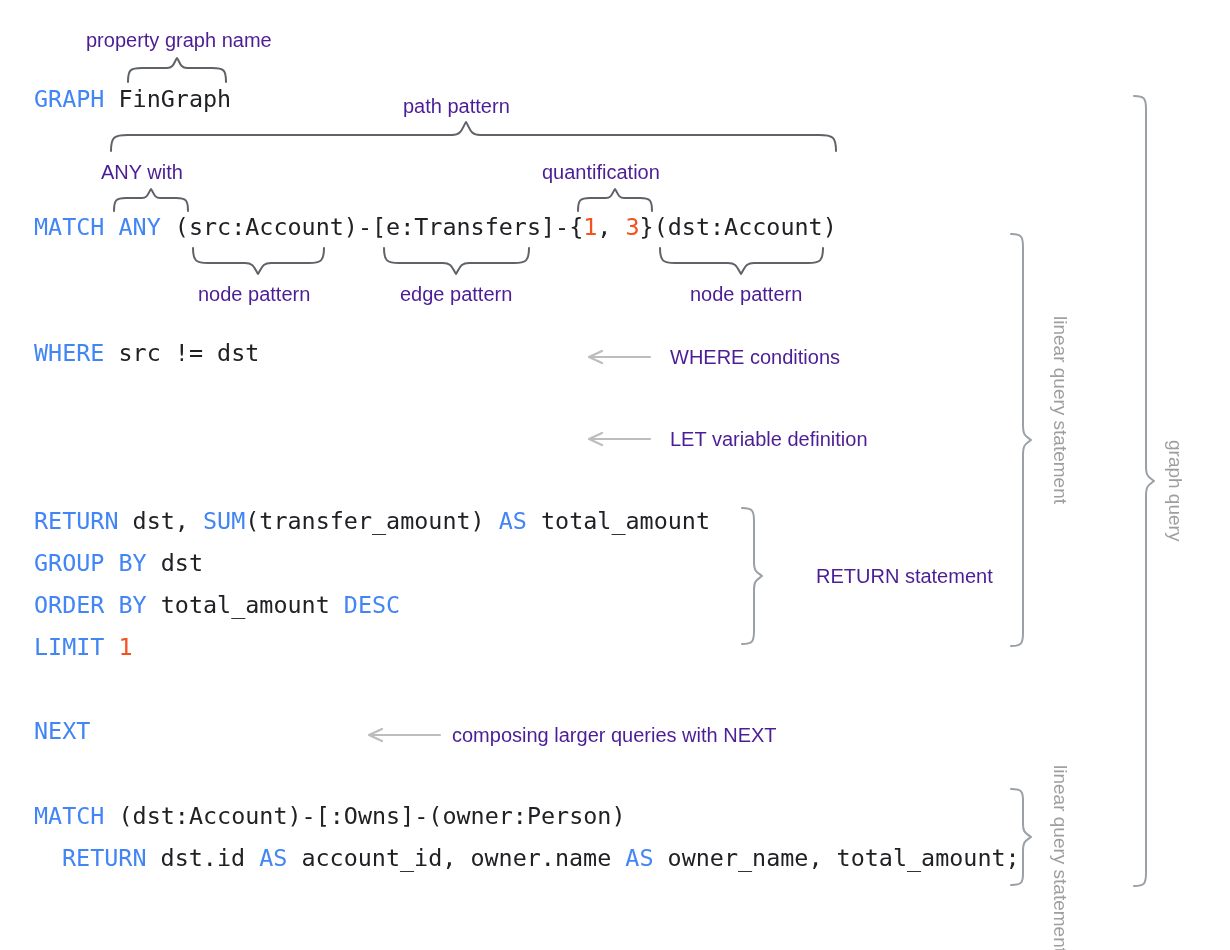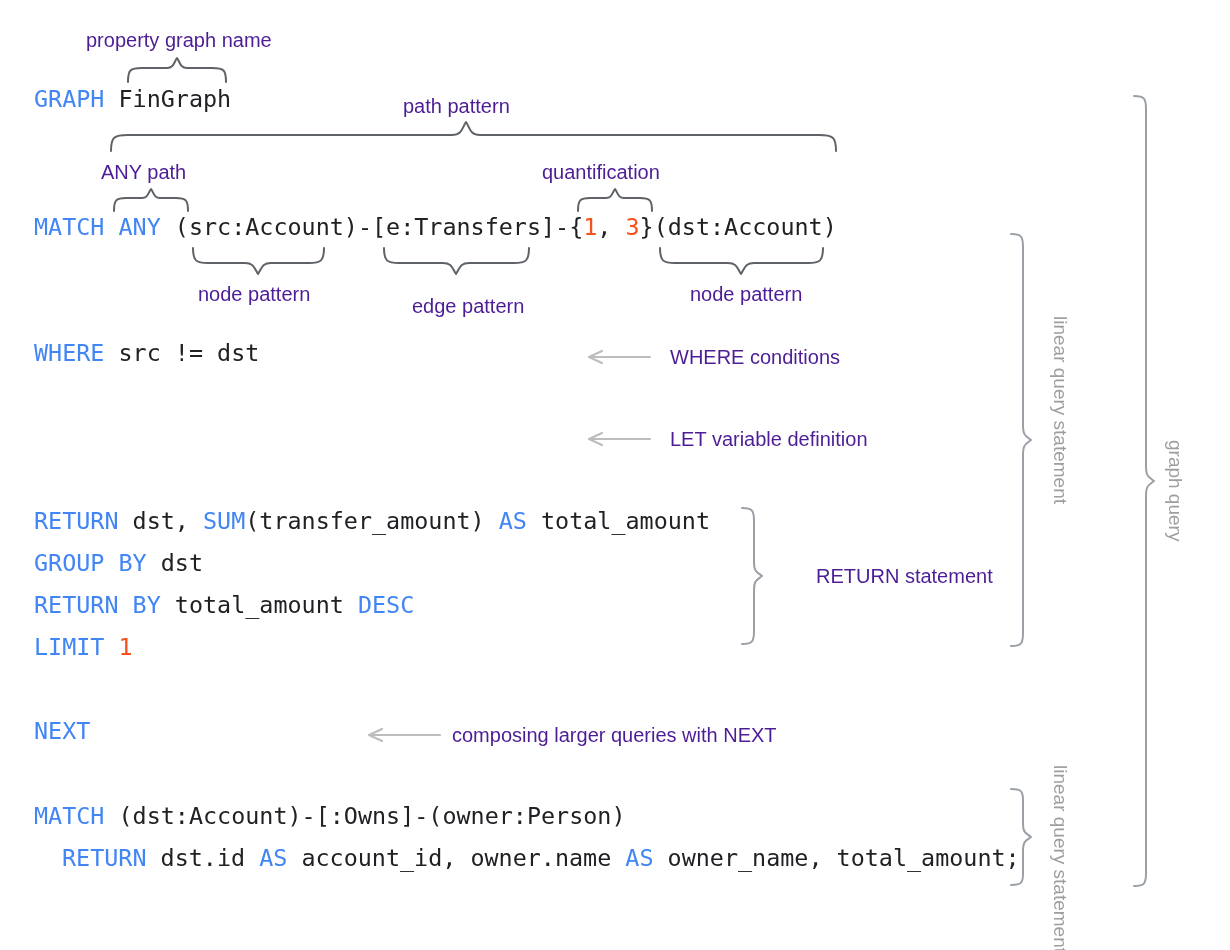--- a/index.html
+++ b/index.html
@@ -189,27 +189,27 @@
              C 1146 477, 1149 477, 1154 481
              C 1149 485, 1146 485, 1146 496
              L 1146 873
              C 1146 884, 1144 886, 1134 886"></path>
   </svg>
 
   <div class="label" style="left:86px; top:30px;">property graph name</div>
 
   <div class="label" style="left:403px; top:96px;">path pattern</div>
 
-  <div class="label" style="left:101px; top:162px;">ANY path</div>
+  <div class="label" style="left:101px; top:162px;">ANY with</div>
 
   <div class="label" style="left:542px; top:162px;">quantification</div>
 
   <div class="label" style="left:198px; top:284px;">node pattern</div>
 
-  <div class="label" style="left:412px; top:284px;margin-top:12px;">edge pattern</div>
+  <div class="label" style="left:400px; top:284px;">edge pattern</div>
 
   <div class="label" style="left:690px; top:284px;">node pattern</div>
 
   <div class="label" style="left:670px; top:347px;">WHERE conditions</div>
 
   <div class="label" style="left:670px; top:429px;">LET variable definition</div>
 
   <div class="label" style="left:768px; top:566px;margin-left:48px;">RETURN statement</div>
 
   <div class="label" style="left:452px; top:725px;">composing larger queries with NEXT</div>
@@ -224,21 +224,21 @@
 
   <div class="code-line" style="left:34px; top:216px;"><span class="kw">MATCH</span><span class="pln"> </span><span class="kw">ANY</span><span class="pln"> (src:Account)-[e:Transfers]-{</span><span class="num">1</span><span class="pln">, </span><span class="num">3</span><span class="pln">}(dst:Account)</span></div>
 
   <div class="code-line" style="left:34px; top:342px;"><span class="kw">WHERE</span><span class="pln"> src != dst</span></div>
 
 
   <div class="code-line" style="left:34px; top:510px;text-align:center;"><span class="kw">RETURN</span><span class="pln"> dst, </span><span class="kw">SUM</span><span class="pln">(transfer_amount) </span><span class="kw">AS</span><span class="pln"> total_amount</span></div>
 
   <div class="code-line" style="left:34px; top:552px;"><span class="kw">GROUP BY</span><span class="pln"> dst</span></div>
 
-  <div class="code-line" style="left:34px; top:594px;"><span class="kw">RETURN BY</span><span class="pln"> total_amount </span><span class="kw">DESC</span></div>
+  <div class="code-line" style="left:34px; top:594px;"><span class="kw">ORDER BY</span><span class="pln"> total_amount </span><span class="kw">DESC</span></div>
 
   <div class="code-line" style="left:34px; top:636px;"><span class="kw">LIMIT</span><span class="pln"> </span><span class="num">1</span></div>
 
   <div class="code-line" style="left:34px; top:720px;"><span class="kw">NEXT</span></div>
 
   <div class="code-line" style="left:34px; top:805px;"><span class="kw">MATCH</span><span class="pln"> (dst:Account)-[:Owns]-(owner:Person)</span></div>
 
   <div class="code-line" style="left:34px; top:847px;margin-left:28px;"><span class="kw">RETURN</span><span class="pln"> dst.id </span><span class="kw">AS</span><span class="pln"> account_id, owner.name </span><span class="kw">AS</span><span class="pln"> owner_name, total_amount;</span></div>
 
 </div>

